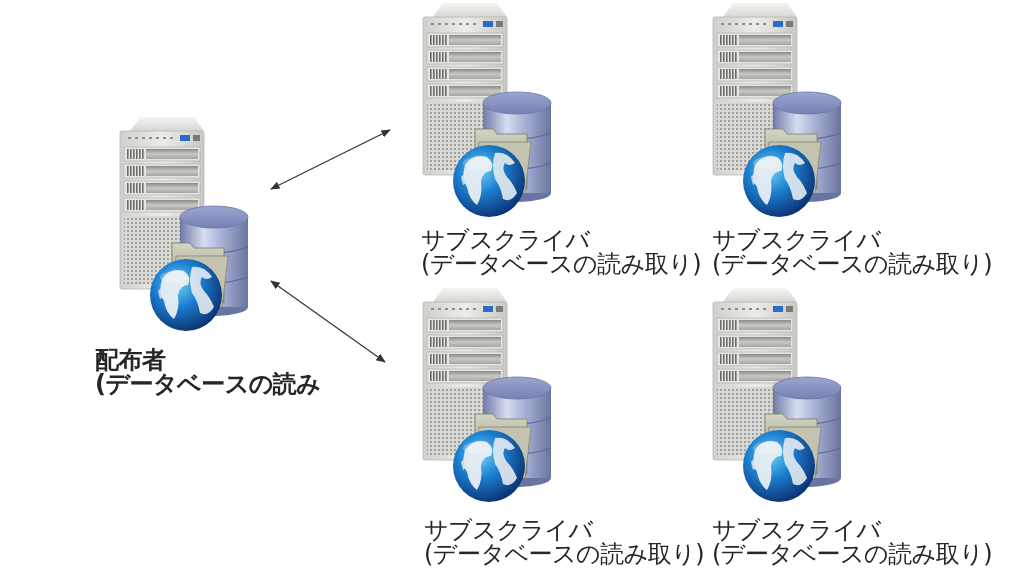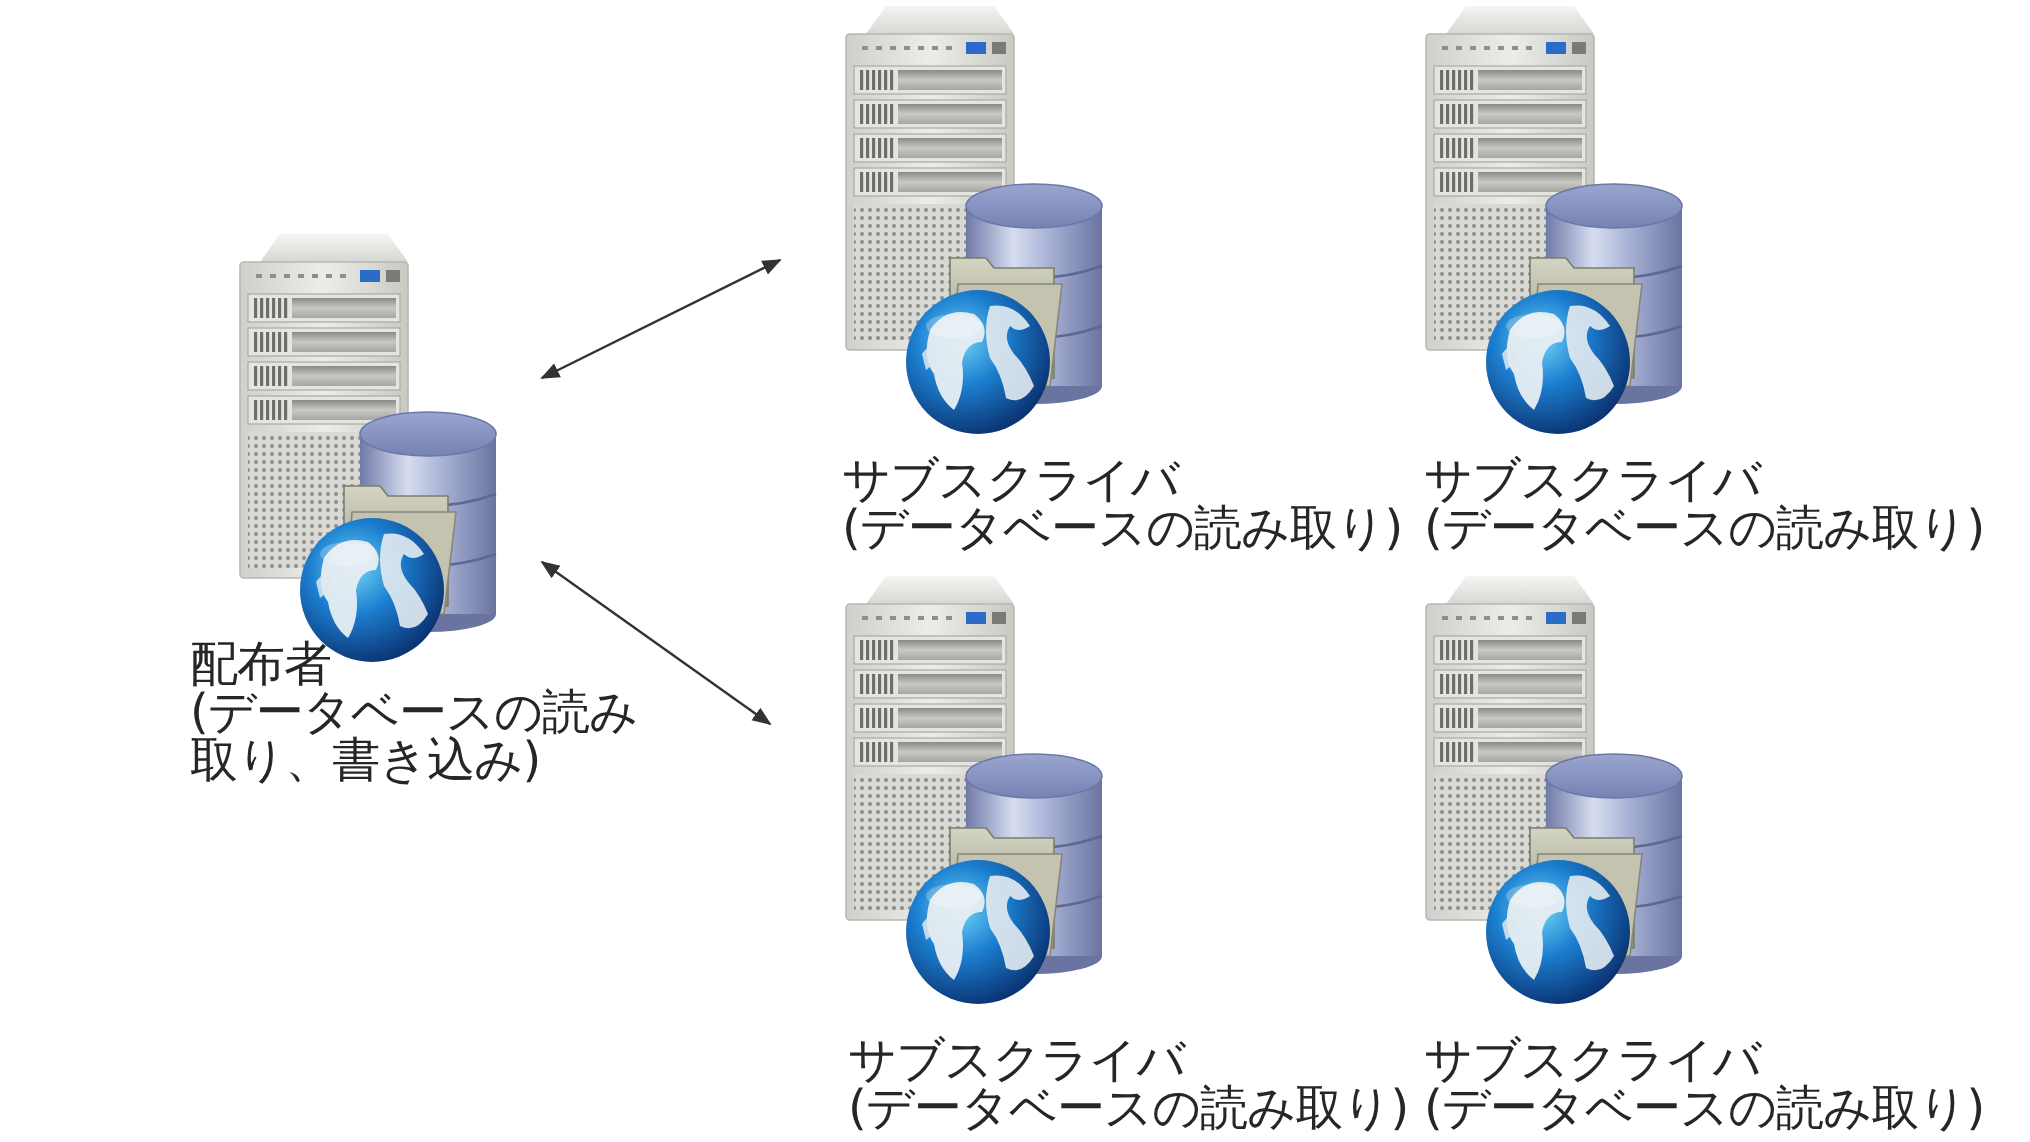--- a/index.html
+++ b/index.html
@@ -141,24 +141,23 @@
     </marker>
   </defs>
   <line x1="271" y1="189" x2="390" y2="130" stroke="#333333" stroke-width="1.2" marker-start="url(#ah)" marker-end="url(#ah)"></line>
   <line x1="271" y1="281" x2="385" y2="362" stroke="#333333" stroke-width="1.2" marker-start="url(#ah)" marker-end="url(#ah)"></line>
 </svg>
 
 <div class="node">
   <svg class="icon" style="left:118px; top:117px;" viewBox="0 0 135 215">
     <use href="#dbServer"></use>
   </svg>
-  <div class="label" style="left:95px; top:320px;">
+  <div class="label" style="left:95px; top:348px;font-weight:bold;">
     <div>配布者</div>
     <div>(データベースの読み</div>
-    <div>取り、書き込み)</div>
   </div>
 </div>
 
 <div class="node">
   <svg class="icon" style="left:421px; top:3px;" viewBox="0 0 135 215">
     <use href="#dbServer"></use>
   </svg>
   <div class="label" style="left:421px; top:228px;">
     <div>サブスクライバ</div>
     <div>(データベースの読み取り)</div>

